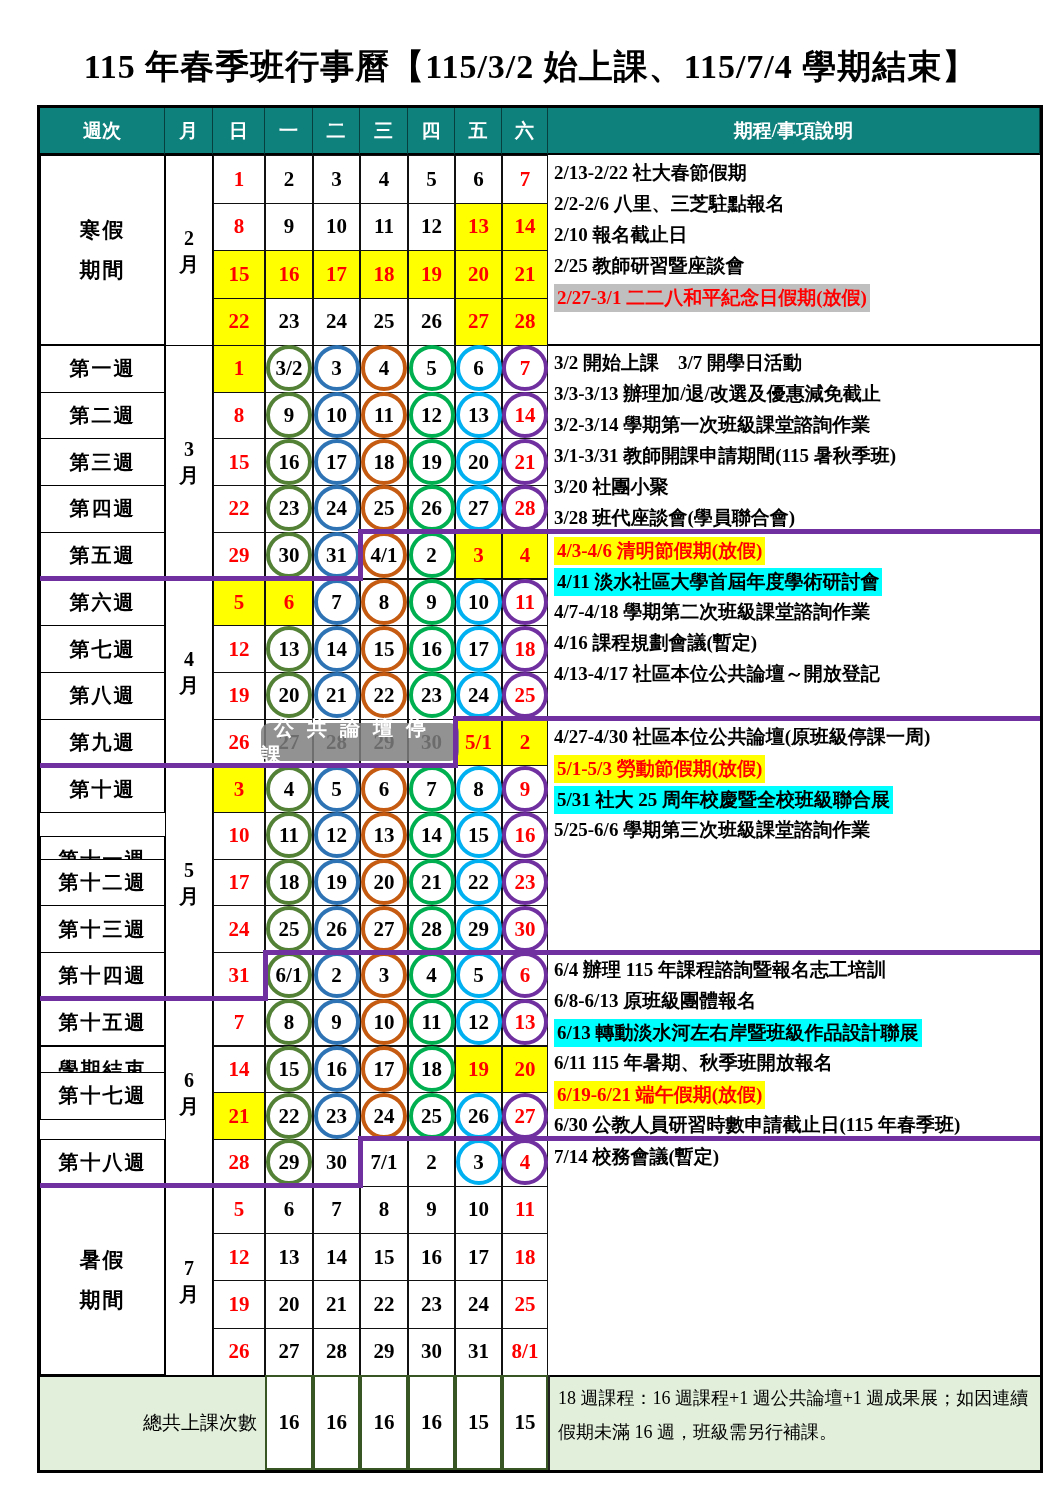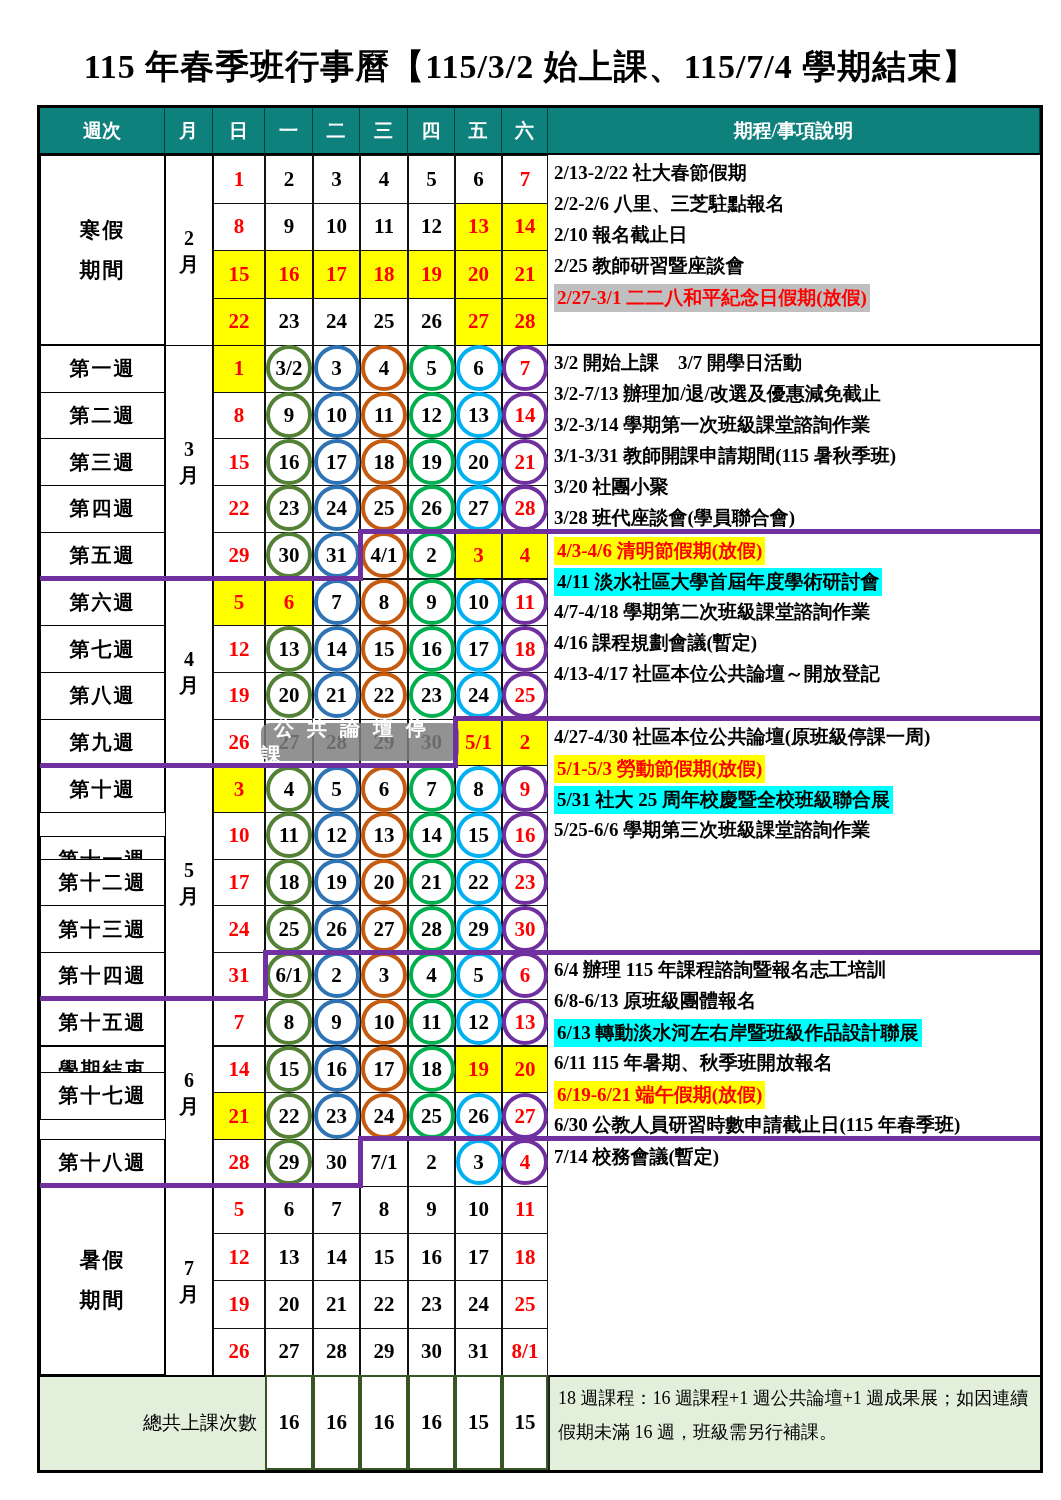--- a/index.html
+++ b/index.html
@@ -773,21 +773,21 @@
         </div>
         <div class="nline gray">
           <span class="hl">2/27-3/1 二二八和平紀念日假期(放假)</span>
         </div>
       </div>
       <div class="abs notes" style="left: 508px; top: 242px; width: 492px; height: 178.8px;">
         <div class="nline">
           <span class="">3/2 開始上課　3/7 開學日活動</span>
         </div>
         <div class="nline">
-          <span class="">3/2-7/13 辦理加/退/改選及優惠減免截止</span>
+          <span class="">3/3-3/13 辦理加/退/改選及優惠減免截止</span>
         </div>
         <div class="nline">
           <span class="">3/2-3/14 學期第一次班級課堂諮詢作業</span>
         </div>
         <div class="nline">
           <span class="">3/1-3/31 教師開課申請期間(115 暑秋季班)</span>
         </div>
         <div class="nline">
           <span class="">3/20 社團小聚</span>
         </div>

